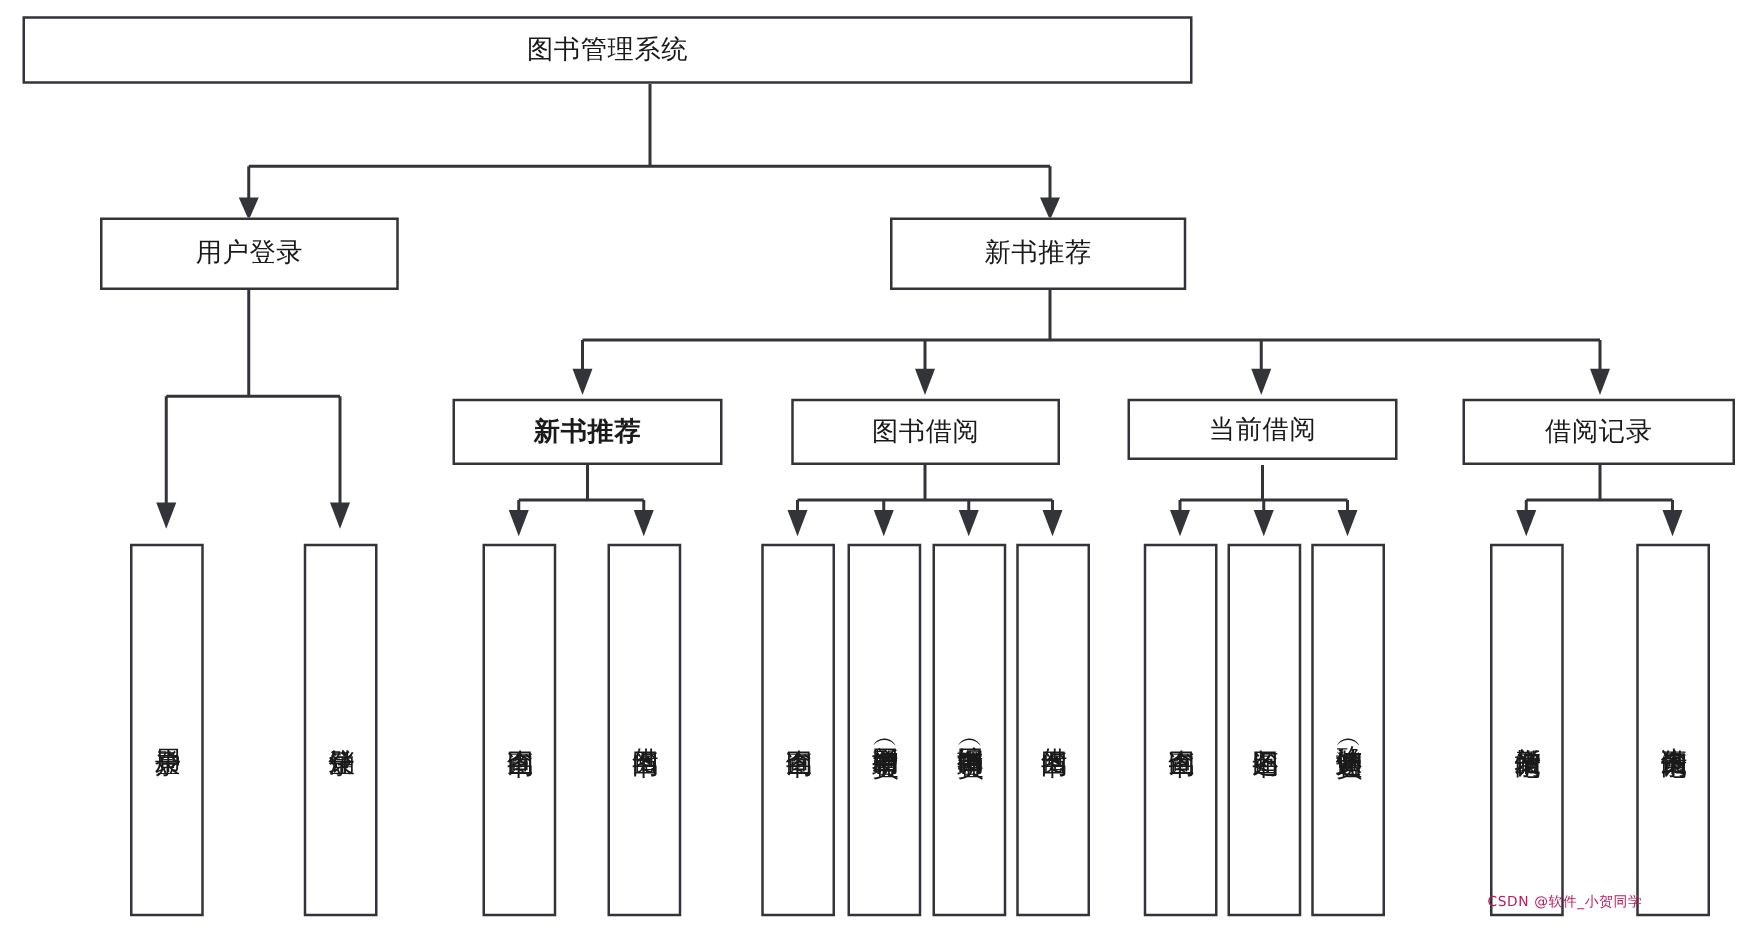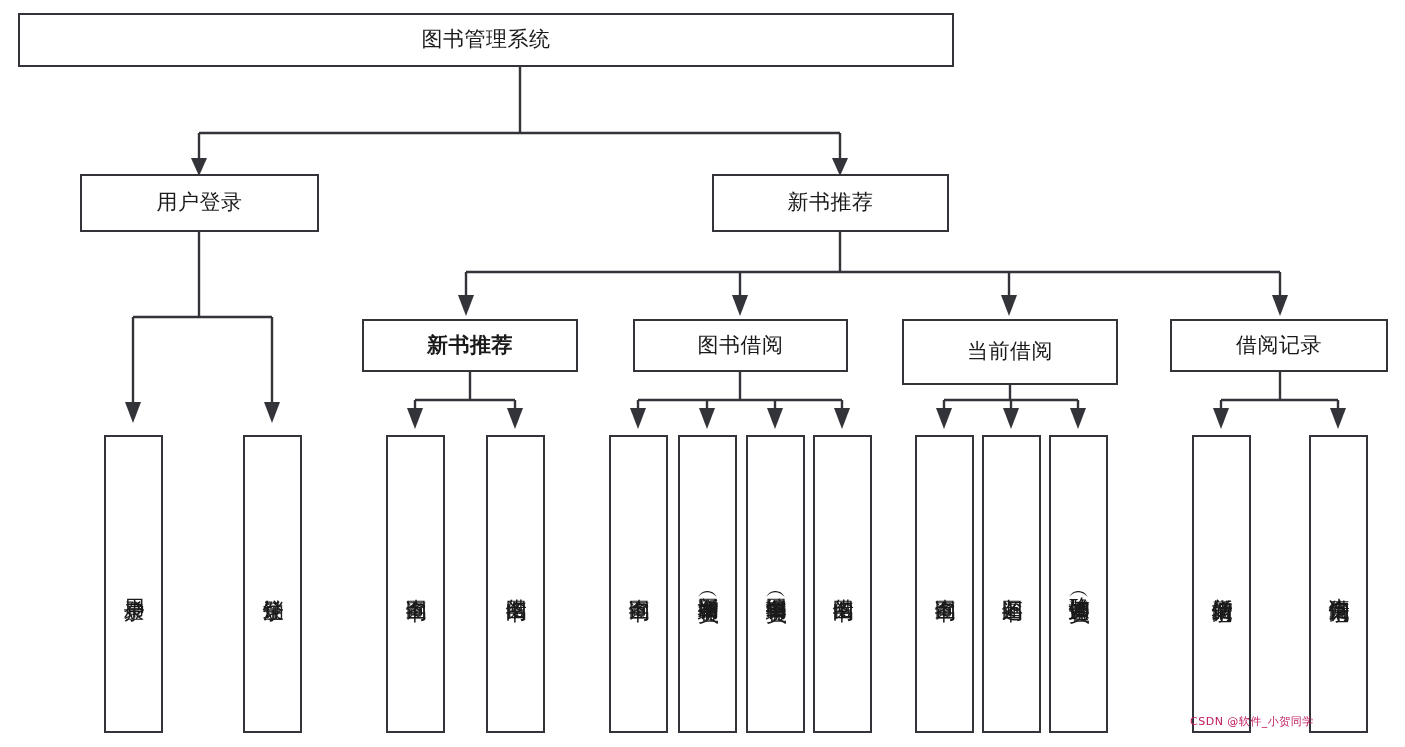--- a/index.html
+++ b/index.html
@@ -149,21 +149,21 @@
   <div class="node node-h" style="left:712px; top:174px; width:237px; height:58px;">
     <span>新书推荐</span>
   </div>
 
   <div class="node node-h" style="left:362px; top:319px; width:216px; height:53px;font-weight:bold;">
     <span>新书推荐</span>
   </div>
   <div class="node node-h" style="left:633px; top:319px; width:215px; height:53px;">
     <span>图书借阅</span>
   </div>
-  <div class="node node-h" style="left:902px; top:319px; width:216px; height:66px;">
+  <div class="node node-h" style="left:902px; top:319px; width:216px; height:49px;">
     <span>当前借阅</span>
   </div>
   <div class="node node-h" style="left:1170px; top:319px; width:218px; height:53px;">
     <span>借阅记录</span>
   </div>
 
   <div class="node node-v" style="left:104px; top:435px; width:59px; height:298px;">
     <span>用户登录</span>
   </div>
   <div class="node node-v" style="left:243px; top:435px; width:59px; height:298px;">

